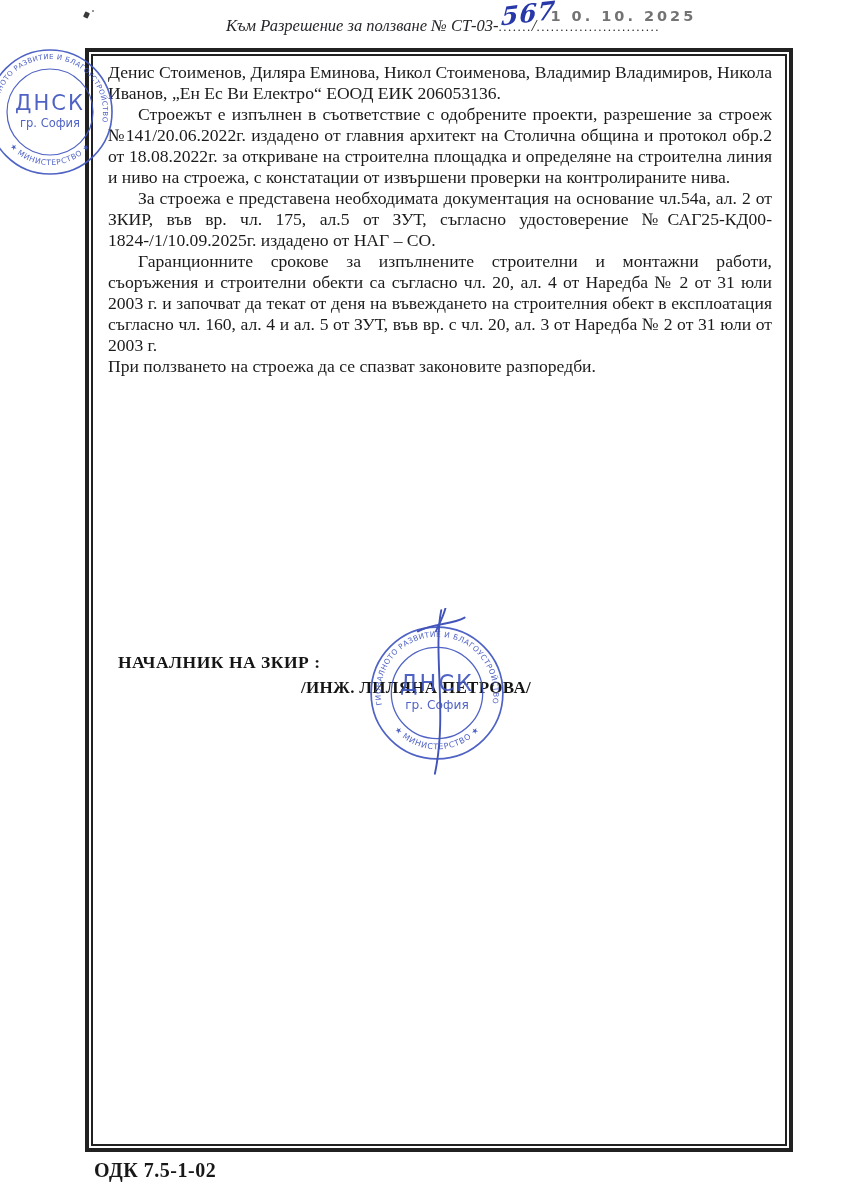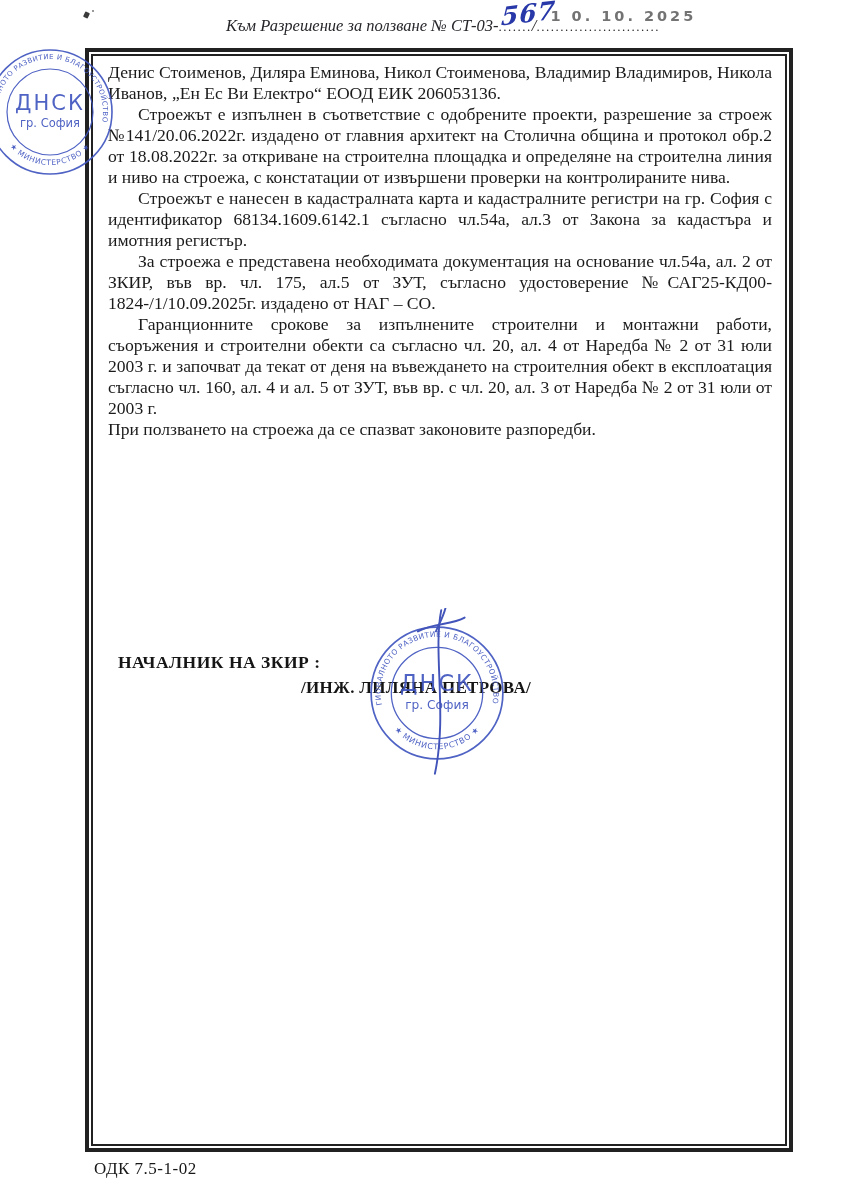--- a/index.html
+++ b/index.html
@@ -57,39 +57,38 @@
   }
 
   
   .stamp{position:absolute;opacity:0.92;}
   .stamp-left{left:-30px;top:32px;z-index:5;}
   .stamp-sig{left:352px;top:608px;z-index:5;}
 
   
   .footer-code{
     position:absolute;left:94px;top:1159px;
-    font-weight:normal;font-size:17px;color:#181818;letter-spacing:0.5px;
+    font-weight:bold;font-size:20px;color:#181818;letter-spacing:0.5px;
   }
 </style>
 </head>
 <body>
 
 <div class="ink-speck"></div>
 <div class="ink-speck2"></div>
 
 <div class="header">
   <span>Към Разрешение за ползване № СТ-03-</span><span class="dot-seg"><span class="dots">.......</span><span class="hand-num">567</span></span><span>/</span><span class="dot-seg"><span class="dots">..........................</span><span class="date-stamp">1 0. 10. 2025</span></span>
 </div>
 
 <div class="frame-outer">
   <div class="frame-inner">
     <div class="doc-body">
       <p>Денис Стоименов, Диляра Еминова, Никол Стоименова, Владимир Владимиров, Никола Иванов, „Ен Ес Ви Електро“ ЕООД ЕИК 206053136.</p>
       <p class="indent">Строежът е изпълнен в съответствие с одобрените проекти, разрешение за строеж №141/20.06.2022г. издадено от главния архитект на Столична община и протокол обр.2 от 18.08.2022г. за откриване на строителна площадка и определяне на строителна линия и ниво на строежа, с констатации от извършени проверки на контролираните нива.</p>
-      <p class="indent">Строежът е нанесен в кадастралната карта и кадастралните регистри на гр. София с идентификатор 68134.1609.6142.1 съгласно чл.54а, ал.3 от Закона за кадастъра и имотния регистър.</p>
       <p class="indent">За строежа е представена необходимата документация на основание чл.54а, ал. 2 от ЗКИР, във вр. чл. 175, ал.5 от ЗУТ, съгласно удостоверение №САГ25-КД00-1824-/1/10.09.2025г. издадено от НАГ – СО.</p>
       <p class="indent">Гаранционните срокове за изпълнените строителни и монтажни работи, съоръжения и строителни обекти са съгласно чл. 20, ал. 4 от Наредба № 2 от 31 юли 2003 г. и започват да текат от деня на въвеждането на строителния обект в експлоатация съгласно чл. 160, ал. 4 и ал. 5 от ЗУТ, във вр. с чл. 20, ал. 3 от Наредба № 2 от 31 юли от 2003 г.</p>
       <p>При ползването на строежа да се спазват законовите разпоредби.</p>
     </div>
   </div>
 </div>
 
 <div class="sig-title">НАЧАЛНИК НА ЗКИР :</div>
 <div class="sig-name">/ИНЖ. ЛИЛЯНА ПЕТРОВА/</div>
 

